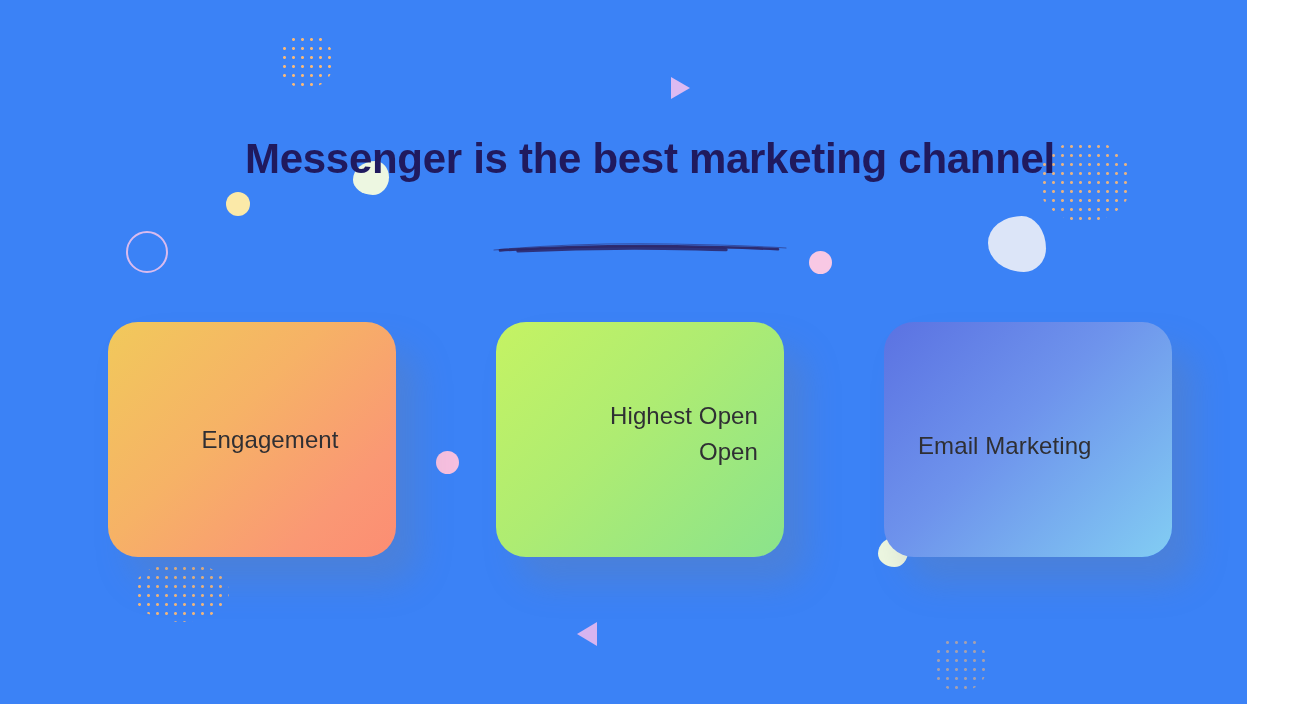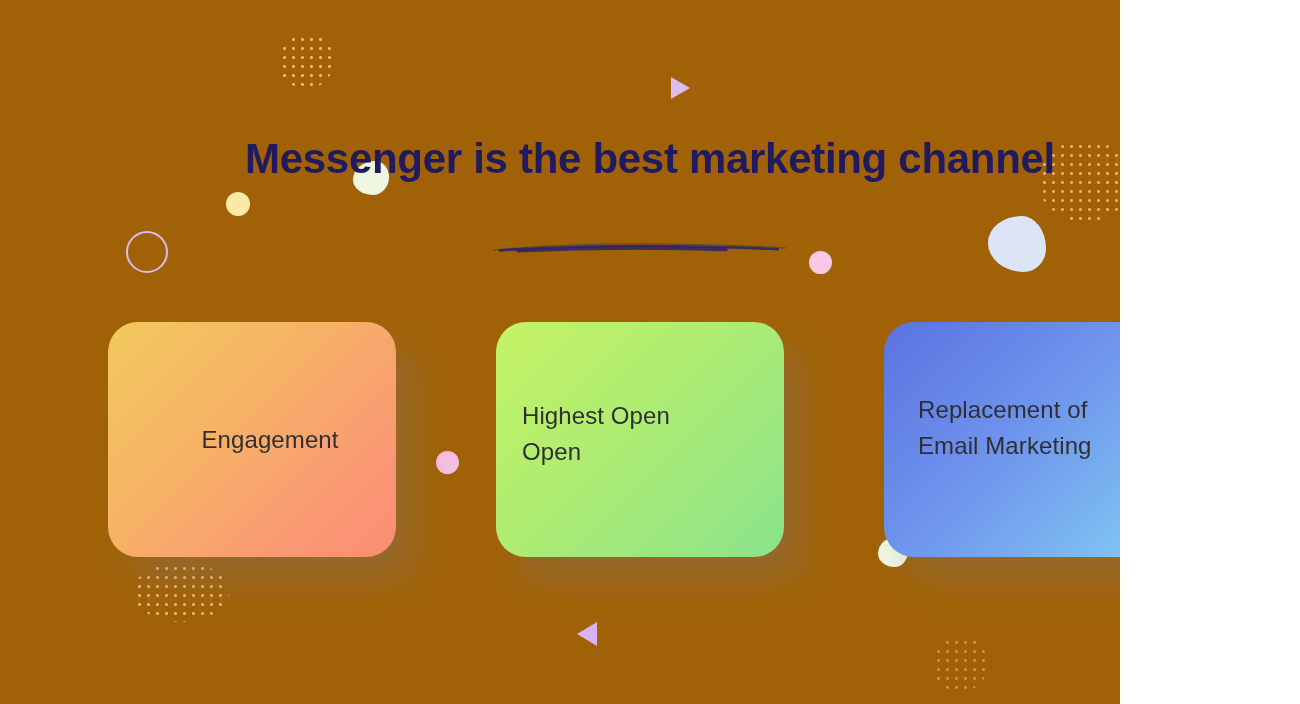--- a/index.html
+++ b/index.html
@@ -8,23 +8,23 @@
   }
   body {
     width: 1300px;
     height: 704px;
     background: #ffffff;
     font-family: "Liberation Sans", sans-serif;
     overflow: hidden;
   }
   .stage {
     position: relative;
-    width: 1120px;
+    width: 1247px;
     height: 704px;
-    background: #a16207;
+    background: #3b82f6;
     overflow: hidden;
   }
 
   
   .deco { position: absolute; }
 
   .dot-circle {
     border-radius: 50%;
     background-image: radial-gradient(#F8B878 1.35px, transparent 1.5px);
     background-size: 9px 9px;
@@ -116,21 +116,21 @@
   }
   #card-1 .label { text-align: center; padding: 0 18px; margin-left: 36px; }
 
   #card-2 {
     left: 496px;
     background: linear-gradient(135deg, #C5F363 0%, #AEEC72 45%, #8AE38C 100%);
     justify-content: center;
     align-items: flex-start;
     padding-top: 76px;
   }
-  #card-2 .label { text-align: left; padding: 0 26px; }
+  #card-2 .label { text-align: right; padding: 0 26px; }
 
   #card-3 {
     left: 884px;
     background: linear-gradient(135deg, #5B72E2 0%, #6E93EC 45%, #82CDF3 100%);
     align-items: flex-start;
     padding-top: 70px;
   }
   #card-3 .label { text-align: left; padding: 0 0 0 34px; }
 </style>
 </head>
@@ -184,20 +184,20 @@
 
     <div class="card" id="card-2">
       <div class="label">
         <span>Highest Open</span><br>
         <span>Open</span>
       </div>
     </div>
 
     <div class="card" id="card-3">
       <div class="label">
-        <span>Replacement of</span><br>
+        <br>
         <span>Email Marketing</span>
       </div>
     </div>
 
   </div>
 
 </div>
 
 </body></html>

